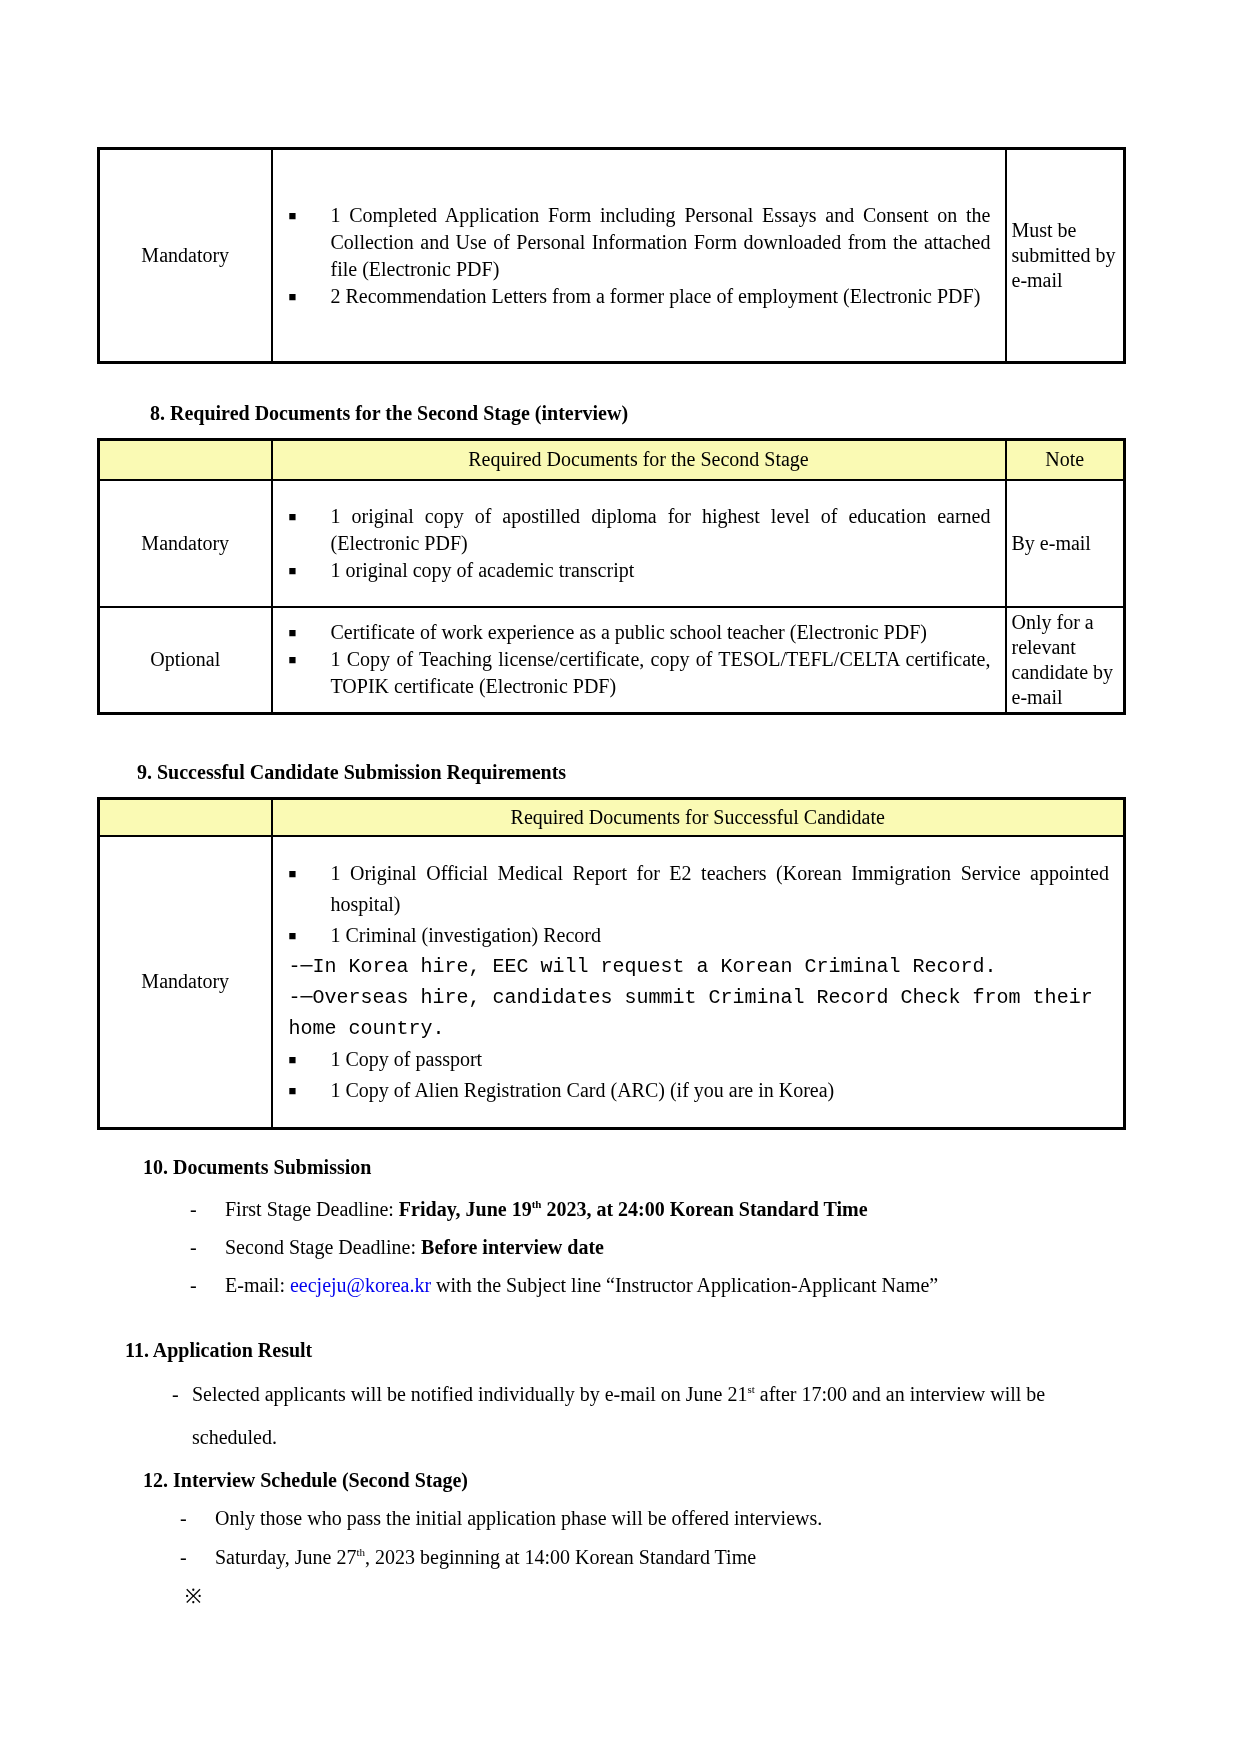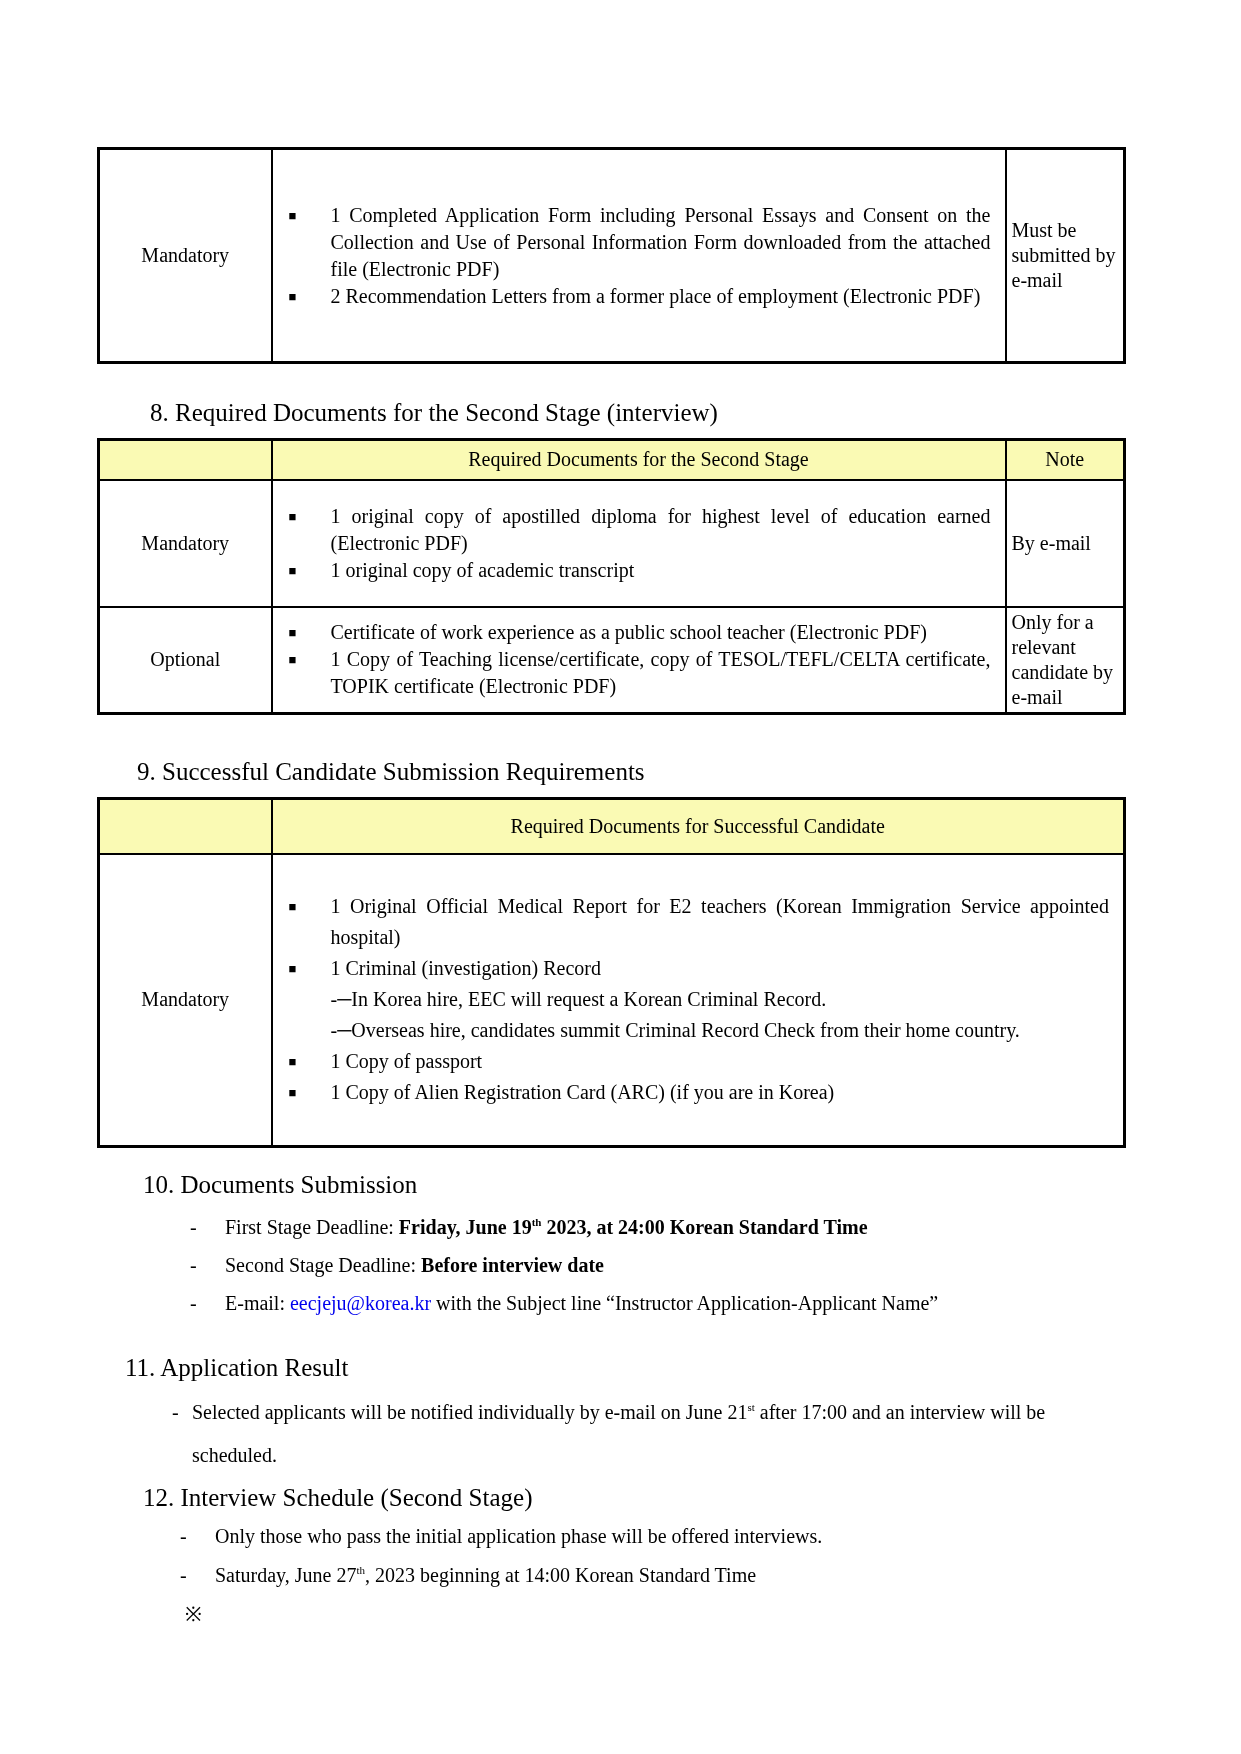--- a/index.html
+++ b/index.html
@@ -26,23 +26,23 @@
   td.note-cell  { text-align:left; vertical-align:middle; padding:2px 5px; line-height:25px; }
   td.colhead-cell { text-align:center; vertical-align:middle; }
   td.notehead-cell { text-align:center; vertical-align:middle; }
   td.items-cell { vertical-align:middle; padding:8px 14px 8px 16px; }
 
   .bullet-item { display:flex; line-height:27px; }
   .bullet-item .bmark { flex:0 0 42px; font-size:13px; line-height:27px; }
   .bullet-item .btext { flex:1 1 auto; text-align:justify; }
   .s9 .bullet-item { line-height:31px; }
   .s9 .bullet-item .bmark { line-height:31px; }
-  .s9 .sub-line { margin-left:42px; line-height:31px; }
-
-  .sec-heading { font-weight:normal; font-size:25px; line-height:26px; }
+  .s9 .sub-line { line-height:31px;font-family:Liberation Mono, monospace; }
+
+  .sec-heading { font-weight:bold; font-size:20px; line-height:26px; }
   .h8  { margin:36px 0 12px 150px; }
   .h9  { margin:44px 0 12px 137px; }
   .h10 { margin:24px 0 16px 143px; }
   .h11 { margin:38px 0 10px 125px; }
   .h12 { margin:8px 0 12px 143px; }
 
   .dash-item { display:flex; line-height:27px; }
   .dash-item .dmark { flex:0 0 35px; }
   .dash-item .dtext { flex:1 1 auto; }
   .list10 .dash-item { margin-left:190px; margin-bottom:11px; width:950px; }
@@ -129,21 +129,21 @@
   </tbody>
     </table>
 
   <div class="sec-heading h9">9. Successful Candidate Submission Requirements</div>
   <table class="doc s9">
     <colgroup>
         <col style="width:173px">
         <col style="width:853px">
       </colgroup>
     <tbody>
-        <tr style="height:56px">
+        <tr style="height:38px">
       <td class="corner-cell"></td>
       <td class="colhead-cell">Required Documents for Successful Candidate</td>
     </tr>
     <tr style="height:292px">
       <td class="label-cell">Mandatory</td>
       <td class="items-cell">
         <div class="bullet-item">
           <span class="bmark">■</span>
           <span class="btext">1 Original Official Medical Report for E2 teachers (Korean Immigration Service appointed hospital)</span>
         </div>

